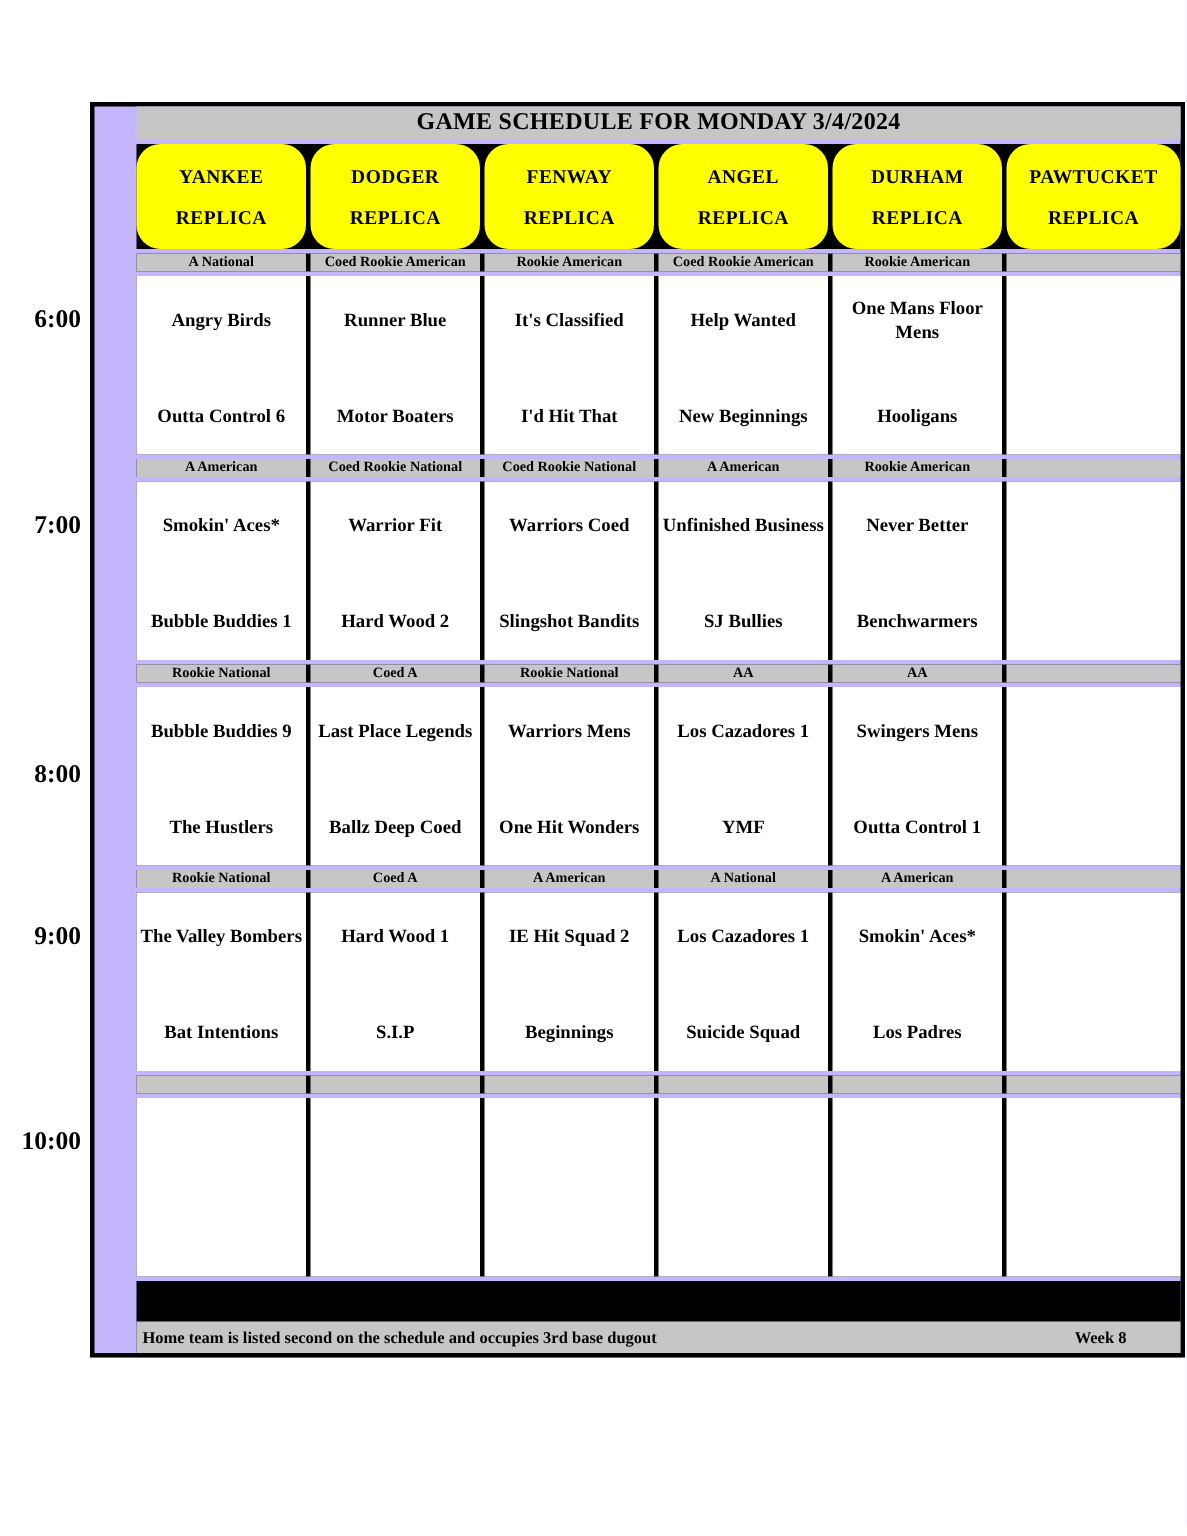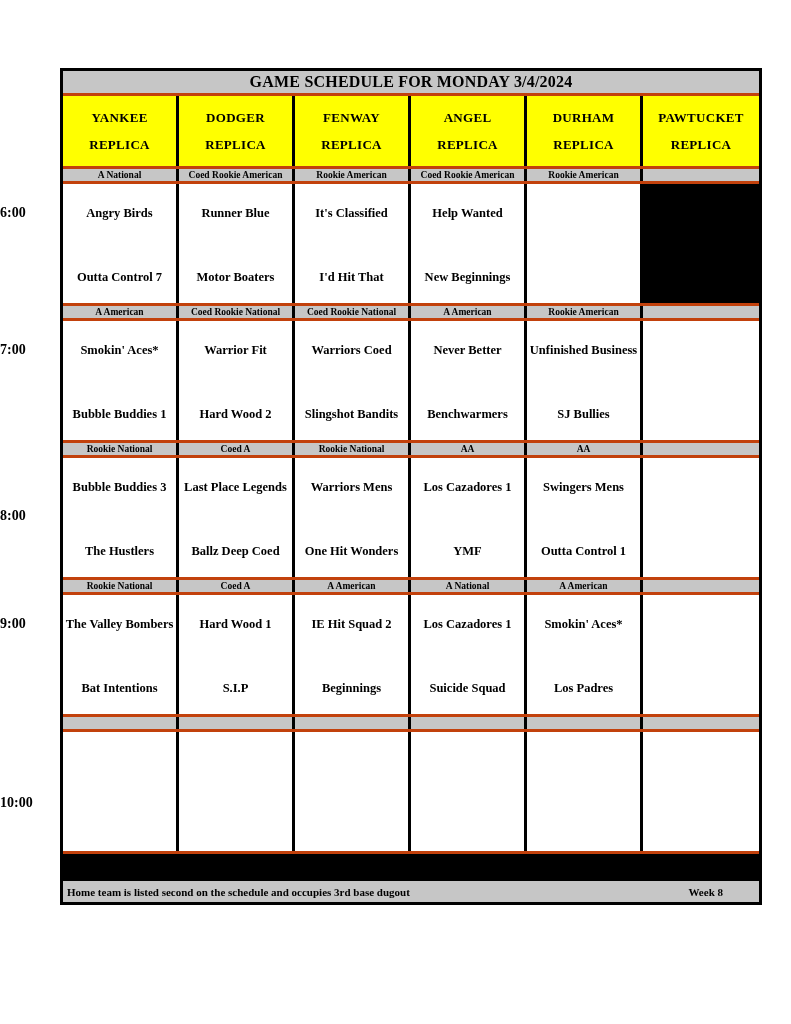--- a/index.html
+++ b/index.html
@@ -8,49 +8,50 @@
     width:791px;height:1024px;
     background:#ffffff;
     font-family:"Liberation Serif","DejaVu Serif",serif;
     font-weight:bold;
     color:#000;
     overflow:hidden;
   }
   .time-label{
     position:absolute;
     left:0;width:54px;height:14px;
-    font-size:14px;line-height:14px;
+    text-align:right;
+    font-size:17px;line-height:14px;
     letter-spacing:0px;
   }
   .sched-table{
     position:absolute;
     left:60px;top:68px;
     width:696px;
     border:3px solid #000;
-    background:#c2410c;
-    display:flex;flex-direction:column;gap:3px;
+    background:#c4b5fd;
+    display:flex;flex-direction:column;gap:3px;padding-left:28px;
   }
   .row{
     display:grid;
     grid-template-columns:113px 113px 113px 113px 113px 1fr;
     gap:3px;background:#000;
   }
   .row.full{grid-template-columns:1fr;}
   .cell{background:#fff;}
   .title-cell{
     height:22px;
     background:var(--gray,#C6C6C6);
     display:flex;align-items:center;justify-content:center;
     font-size:16px;letter-spacing:.2px;
   }
   .field-cell{
     height:70px;
     background:var(--yellow,#FFFF00);
     display:flex;flex-direction:column;align-items:center;justify-content:center;
-    gap:11px;font-size:13px;letter-spacing:.3px;
+    gap:11px;font-size:13px;letter-spacing:.3px;border-radius:16px;
   }
   .league-cell{
     height:12px;
     background:var(--gray,#C6C6C6);
     display:flex;align-items:center;justify-content:center;
     font-size:9.5px;white-space:nowrap;overflow:visible;font-family:Liberation Serif, serif;
   }
   .game-cell{
     height:119px;
     display:flex;flex-direction:column;align-items:center;justify-content:space-between;
@@ -73,21 +74,21 @@
 </style>
 </head>
 <body>
 
 <div class="sheet">
 
   <div class="time-label" style="top:206px">6:00</div>
   <div class="time-label" style="top:343px">7:00</div>
   <div class="time-label" style="top:509px">8:00</div>
   <div class="time-label" style="top:617px">9:00</div>
-  <div class="time-label" style="top:796px">10:00</div>
+  <div class="time-label" style="top:754px">10:00</div>
 
   <div class="sched-table">
 
     <div class="row full">
       <div class="cell title-cell">GAME SCHEDULE FOR MONDAY 3/4/2024</div>
     </div>
 
     <div class="row">
       <div class="cell field-cell">
         <span>YANKEE</span>
@@ -119,33 +120,37 @@
       <div class="cell league-cell">A National</div>
       <div class="cell league-cell">Coed Rookie American</div>
       <div class="cell league-cell">Rookie American</div>
       <div class="cell league-cell">Coed Rookie American</div>
       <div class="cell league-cell">Rookie American</div>
       <div class="cell league-cell"></div>
     </div>
     <div class="row">
       <div class="cell game-cell">
         <span class="away-team">Angry Birds</span>
-        <span class="home-team">Outta Control 7</span>
+        <span class="home-team">Outta Control 6</span>
       </div>
       <div class="cell game-cell">
         <span class="away-team">Runner Blue</span>
         <span class="home-team">Motor Boaters</span>
       </div>
       <div class="cell game-cell">
         <span class="away-team">It's Classified</span>
         <span class="home-team">I'd Hit That</span>
       </div>
       <div class="cell game-cell">
         <span class="away-team">Help Wanted</span>
         <span class="home-team">New Beginnings</span>
+      </div>
+      <div class="cell game-cell">
+        <span class="away-team">One Mans Floor Mens</span>
+        <span class="home-team">Hooligans</span>
       </div>
       <div class="cell game-cell">
         <span class="away-team"></span>
         <span class="home-team"></span>
       </div>
     </div>
 
     <div class="row">
       <div class="cell league-cell">A American</div>
       <div class="cell league-cell">Coed Rookie National</div>
@@ -161,44 +166,44 @@
       </div>
       <div class="cell game-cell">
         <span class="away-team">Warrior Fit</span>
         <span class="home-team">Hard Wood 2</span>
       </div>
       <div class="cell game-cell">
         <span class="away-team">Warriors Coed</span>
         <span class="home-team">Slingshot Bandits</span>
       </div>
       <div class="cell game-cell">
+        <span class="away-team">Unfinished Business</span>
+        <span class="home-team">SJ Bullies</span>
+      </div>
+      <div class="cell game-cell">
         <span class="away-team">Never Better</span>
         <span class="home-team">Benchwarmers</span>
-      </div>
-      <div class="cell game-cell">
-        <span class="away-team">Unfinished Business</span>
-        <span class="home-team">SJ Bullies</span>
       </div>
       <div class="cell game-cell">
         <span class="away-team"></span>
         <span class="home-team"></span>
       </div>
     </div>
 
     <div class="row">
       <div class="cell league-cell">Rookie National</div>
       <div class="cell league-cell">Coed A</div>
       <div class="cell league-cell">Rookie National</div>
       <div class="cell league-cell">AA</div>
       <div class="cell league-cell">AA</div>
       <div class="cell league-cell"></div>
     </div>
     <div class="row">
       <div class="cell game-cell">
-        <span class="away-team">Bubble Buddies 3</span>
+        <span class="away-team">Bubble Buddies 9</span>
         <span class="home-team">The Hustlers</span>
       </div>
       <div class="cell game-cell">
         <span class="away-team">Last Place Legends</span>
         <span class="home-team">Ballz Deep Coed</span>
       </div>
       <div class="cell game-cell">
         <span class="away-team">Warriors Mens</span>
         <span class="home-team">One Hit Wonders</span>
       </div>

